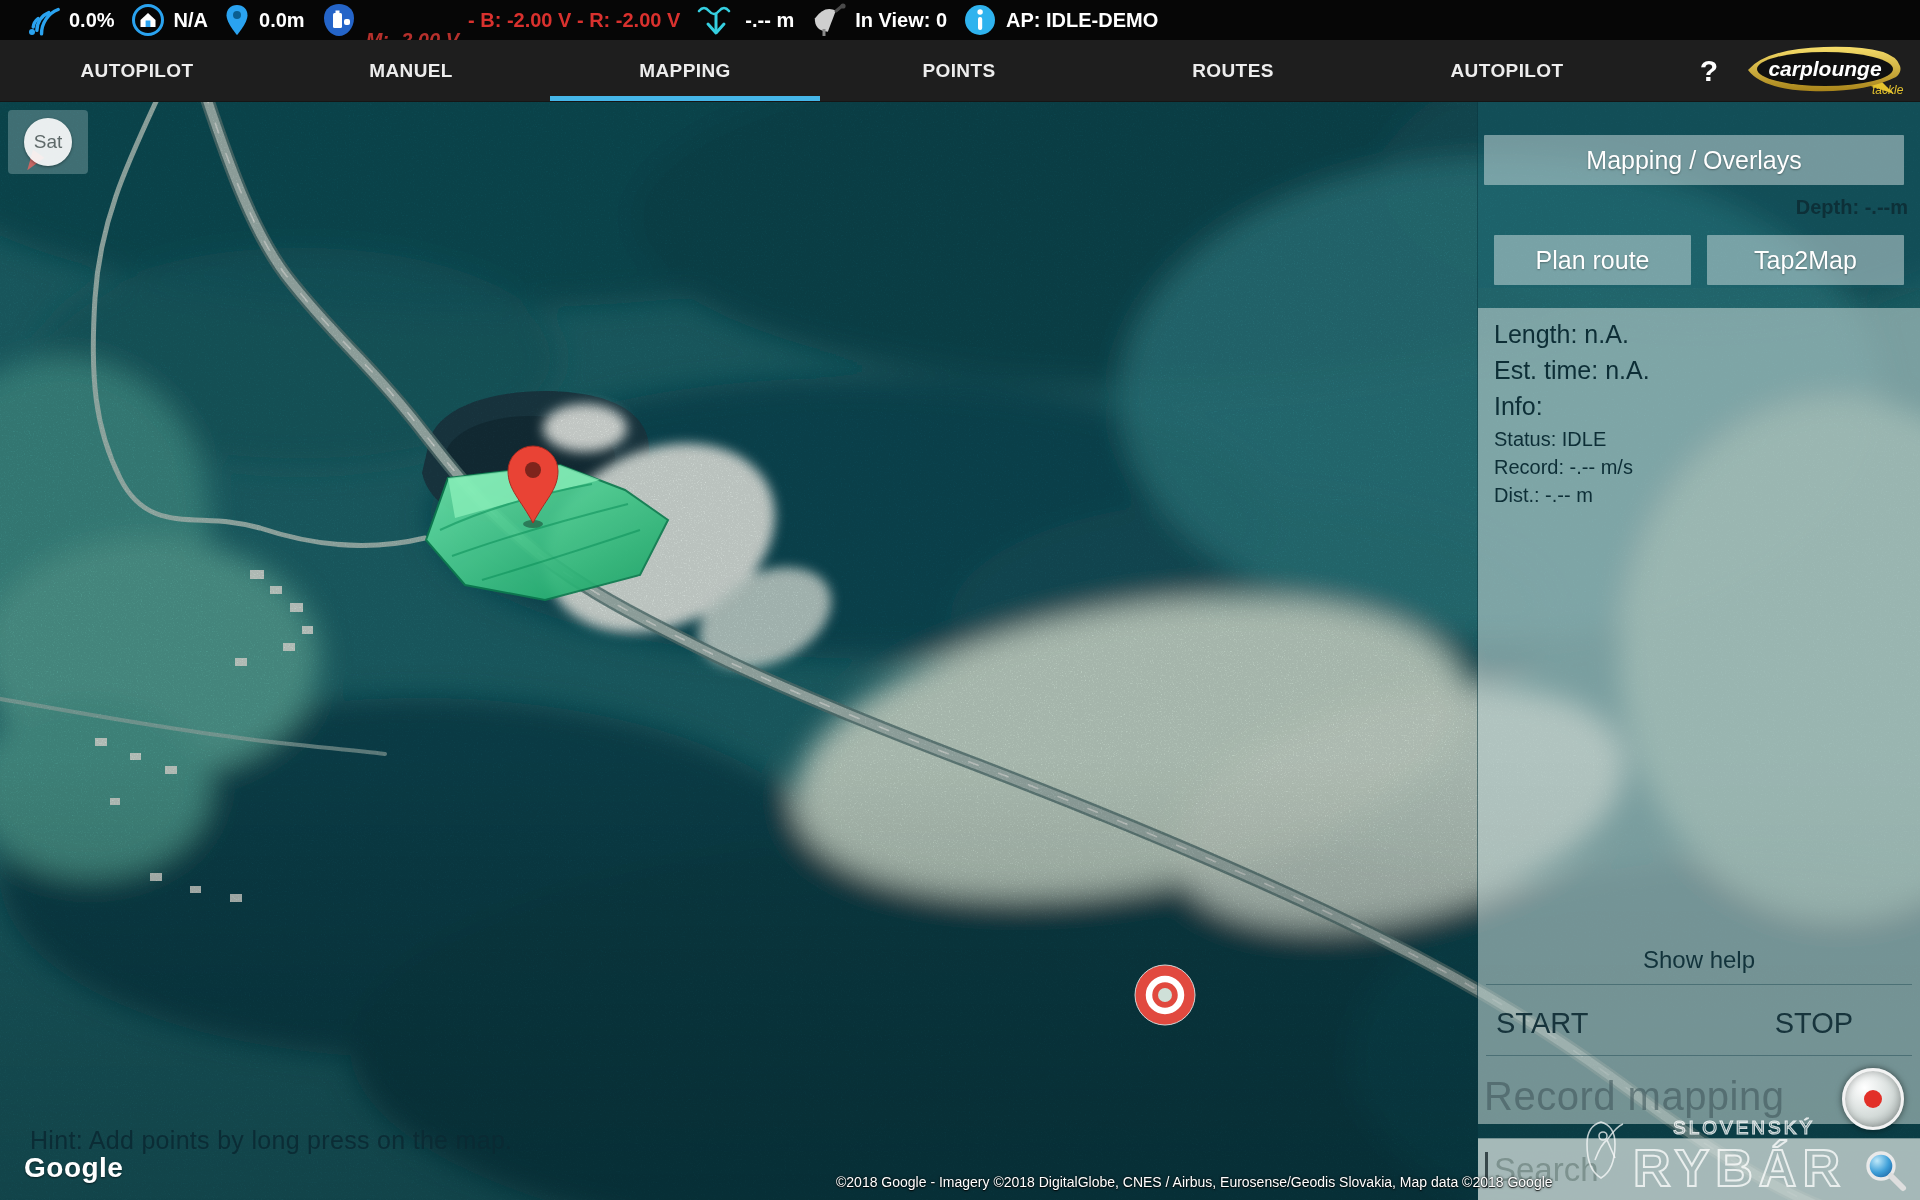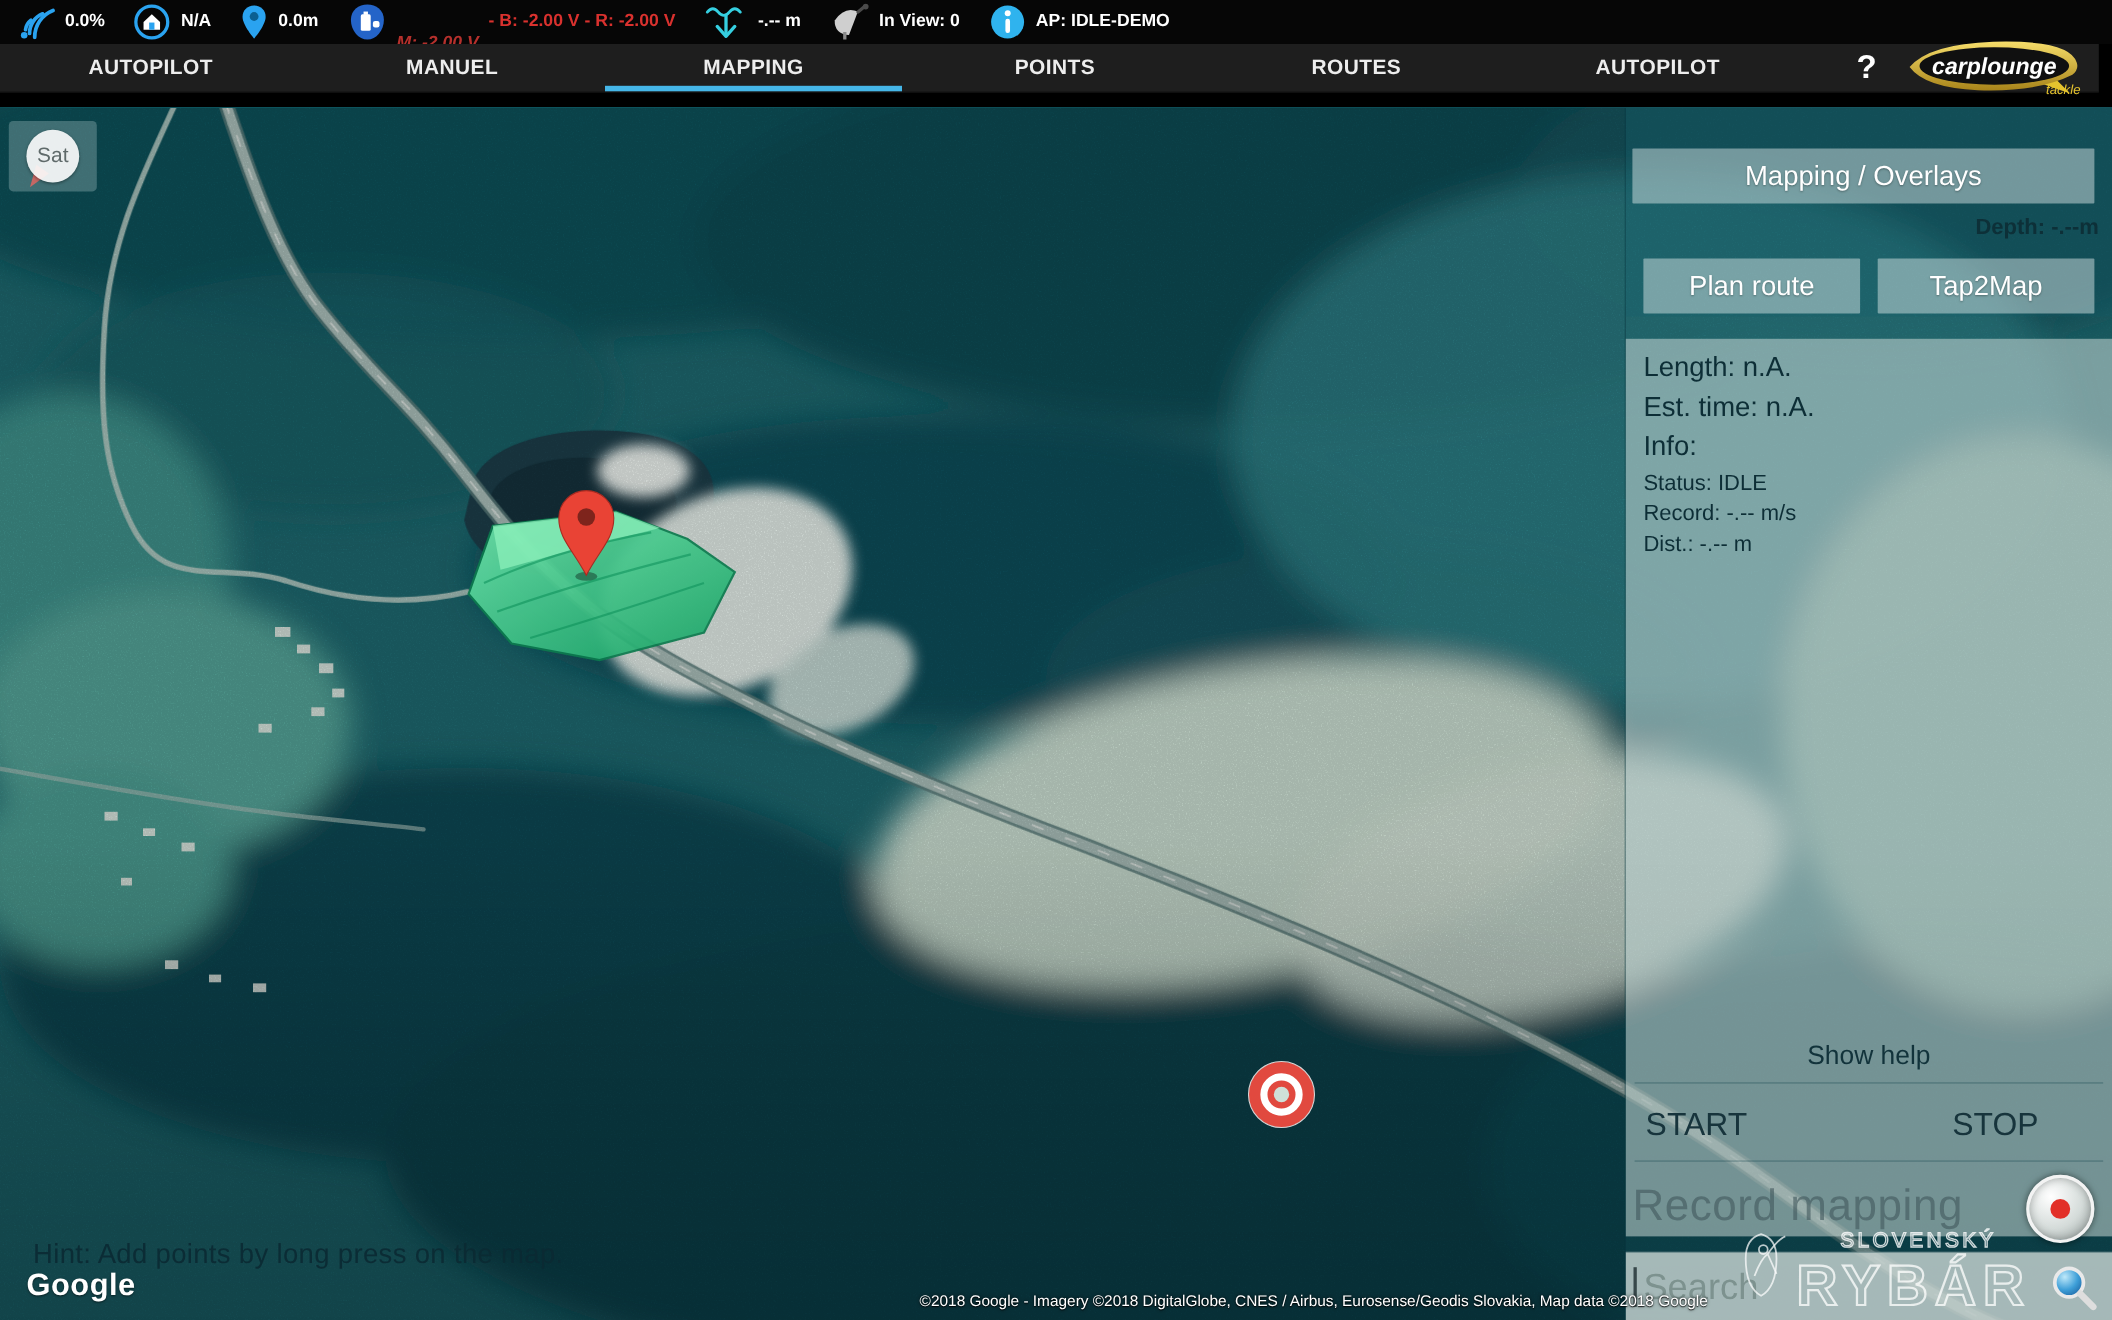--- a/index.html
+++ b/index.html
@@ -1,29 +1,29 @@
 <!DOCTYPE html>
 <html><head>
 <meta charset="utf-8">
 <style>
   * { box-sizing: border-box; margin: 0; padding: 0; }
   html,body { width:1920px; height:1200px; overflow:hidden; }
   body { position:relative; background:#000; font-family:"Liberation Sans", sans-serif; }
 
   
   #statusbar { position:absolute; top:0; left:0; right:0; height:40px; background:#060606;
-    display:flex; align-items:center; gap:26px; padding-left:16px; z-index:60;
-    color:#fff; font-size:16px; font-weight:600; }
+    display:flex; align-items:center; gap:16px; padding-left:26px; z-index:60;
+    color:#fff; font-size:20px; font-weight:600; }
   .sb-item { display:flex; align-items:center; gap:9px; white-space:nowrap; }
   .sb-icon { display:block; }
   .sb-volt { color:#d9312e; }
   .sb-volt .volt-m { font-style:italic; color:#b5302c; font-weight:700;margin-top:40px; }
 
   
-  #navbar { position:absolute; top:40px; left:0; right:12px; height:44px; background:#1e1e1e;
+  #navbar { position:absolute; top:40px; left:0; right:0; height:62px; background:#1e1e1e;
     display:flex; align-items:stretch; z-index:60; border-bottom:1px solid #151515;}
   .tab { width:274px; display:flex; align-items:center; justify-content:center;
     color:#ededed; font-size:19px; font-weight:700; letter-spacing:.4px; position:relative; cursor:pointer; }
   .tab.active::after { content:""; position:absolute; left:2px; right:2px; bottom:0; height:5px; background:#45b6e8; }
   .nav-right { margin-left:auto; display:flex; align-items:center; gap:26px; padding-right:16px; }
   .help-q { color:#fff; font-size:30px; font-weight:700; cursor:pointer; }
 
   
   #map { position:absolute; top:98px; left:0; width:1920px; height:1102px; background:#1f6b72; }
   #map svg { display:block; }

